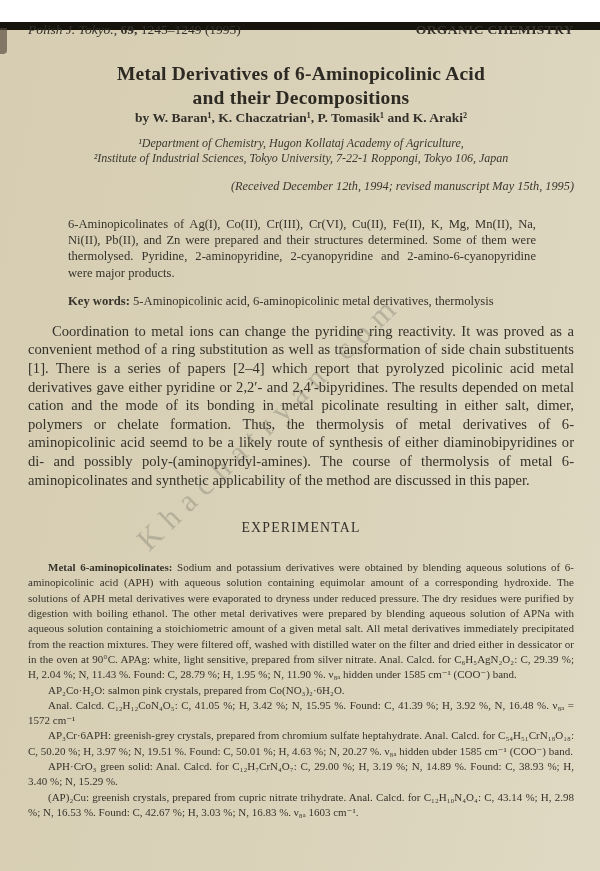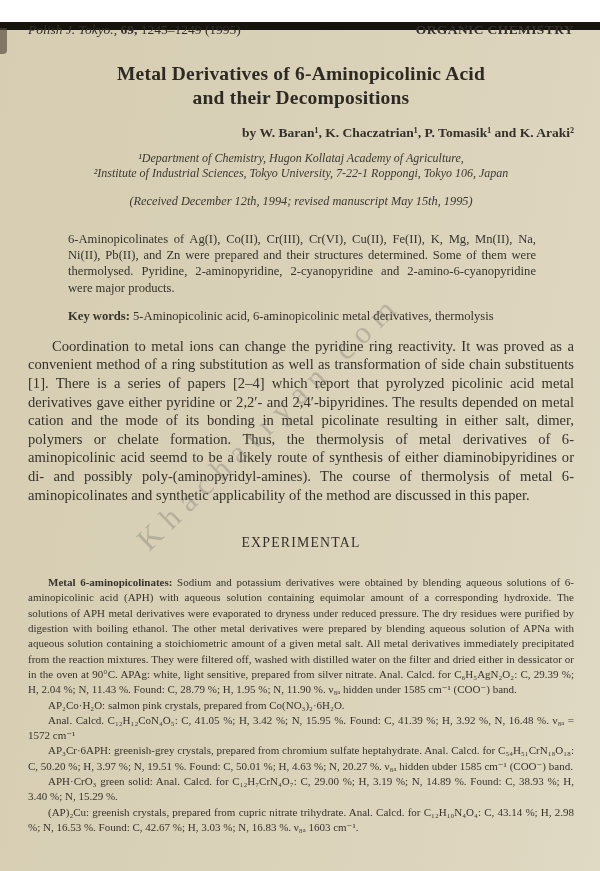--- a/index.html
+++ b/index.html
@@ -57,37 +57,37 @@
   .paper-title {
     margin: 24px 0 0 0;
     text-align: center;
     font-size: 19.5px;
     line-height: 24px;
     font-weight: bold;
     color: #2d2a23;
     letter-spacing: .2px;
   }
   .authors-line {
-    margin-top: 15px;
-    text-align: right;
+    margin-top: 0;
+    text-align: center;
     font-weight: bold;
     font-size: 13.5px;
     color: #33302a;
   }
   .affiliations {
     margin-top: 10px;
     text-align: center;
     font-style: italic;
     font-size: 12px;
     line-height: 15px;
     color: #3b382f;
   }
   .received-line {
     margin-top: 13px;
-    text-align: center;
+    text-align: right;
     font-style: italic;
     font-size: 12.3px;
     color: #3b382f;
   }
   .abstract-block {
     margin: 22px 38px 0 40px;
     font-size: 12.6px;
     line-height: 16.2px;
     text-align: justify;
     color: #36332b;

